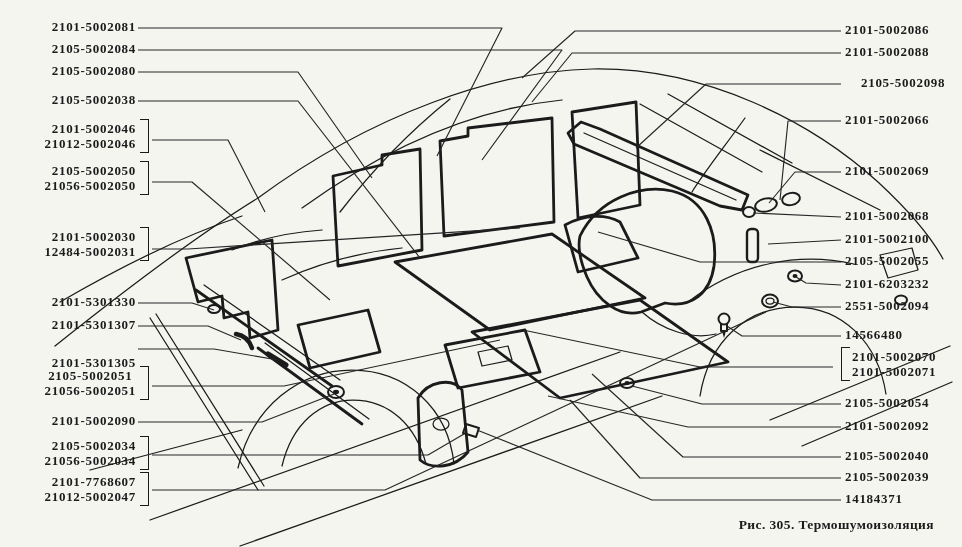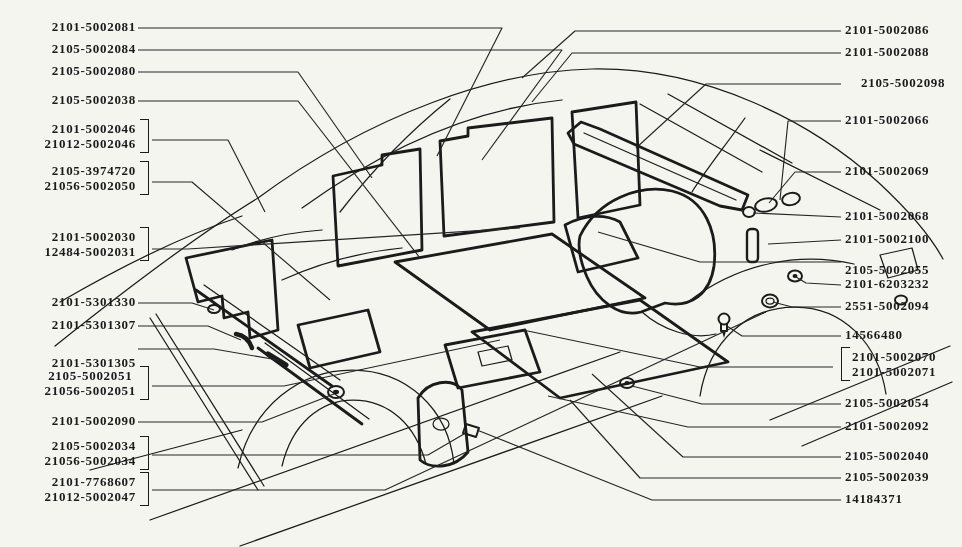--- a/index.html
+++ b/index.html
@@ -147,21 +147,21 @@
         <div class="ln">2105-5002080</div>
       </div>
       <div class="label left" style="top: 93px;">
         <div class="ln">2105-5002038</div>
       </div>
       <div class="label left br" style="top: 122px;">
         <div class="ln">2101-5002046</div>
         <div class="ln">21012-5002046</div>
       </div>
       <div class="label left br" style="top: 164px;">
-        <div class="ln">2105-3974720</div>
+        <div class="ln">2105-5002050</div>
         <div class="ln">21056-5002050</div>
       </div>
       <div class="label left br" style="top: 230px;">
         <div class="ln">2101-5002030</div>
         <div class="ln">12484-5002031</div>
       </div>
       <div class="label left" style="top: 295px;">
         <div class="ln">2101-5301330</div>
       </div>
       <div class="label left" style="top: 318px;">
@@ -201,21 +201,21 @@
       </div>
       <div class="label right" style="top: 164px;">
         <div class="ln">2101-5002069</div>
       </div>
       <div class="label right" style="top: 209px;">
         <div class="ln">2101-5002068</div>
       </div>
       <div class="label right" style="top: 232px;">
         <div class="ln">2101-5002100</div>
       </div>
-      <div class="label right" style="top: 263px; text-align: center;">
+      <div class="label right" style="top: 254px; text-align: center;">
         <div class="ln">2105-5002055</div>
       </div>
       <div class="label right" style="top: 277px;">
         <div class="ln">2101-6203232</div>
       </div>
       <div class="label right" style="top: 299px;">
         <div class="ln">2551-5002094</div>
       </div>
       <div class="label right" style="top: 328px;">
         <div class="ln">14566480</div>
@@ -234,13 +234,14 @@
         <div class="ln">2105-5002040</div>
       </div>
       <div class="label right" style="top: 470px;">
         <div class="ln">2105-5002039</div>
       </div>
       <div class="label right" style="top: 492px;">
         <div class="ln">14184371</div>
       </div>
     </div>
 
+  <div class="caption">Рис. 305. Термошумоизоляция</div>
 </div>
 
 </body></html>

